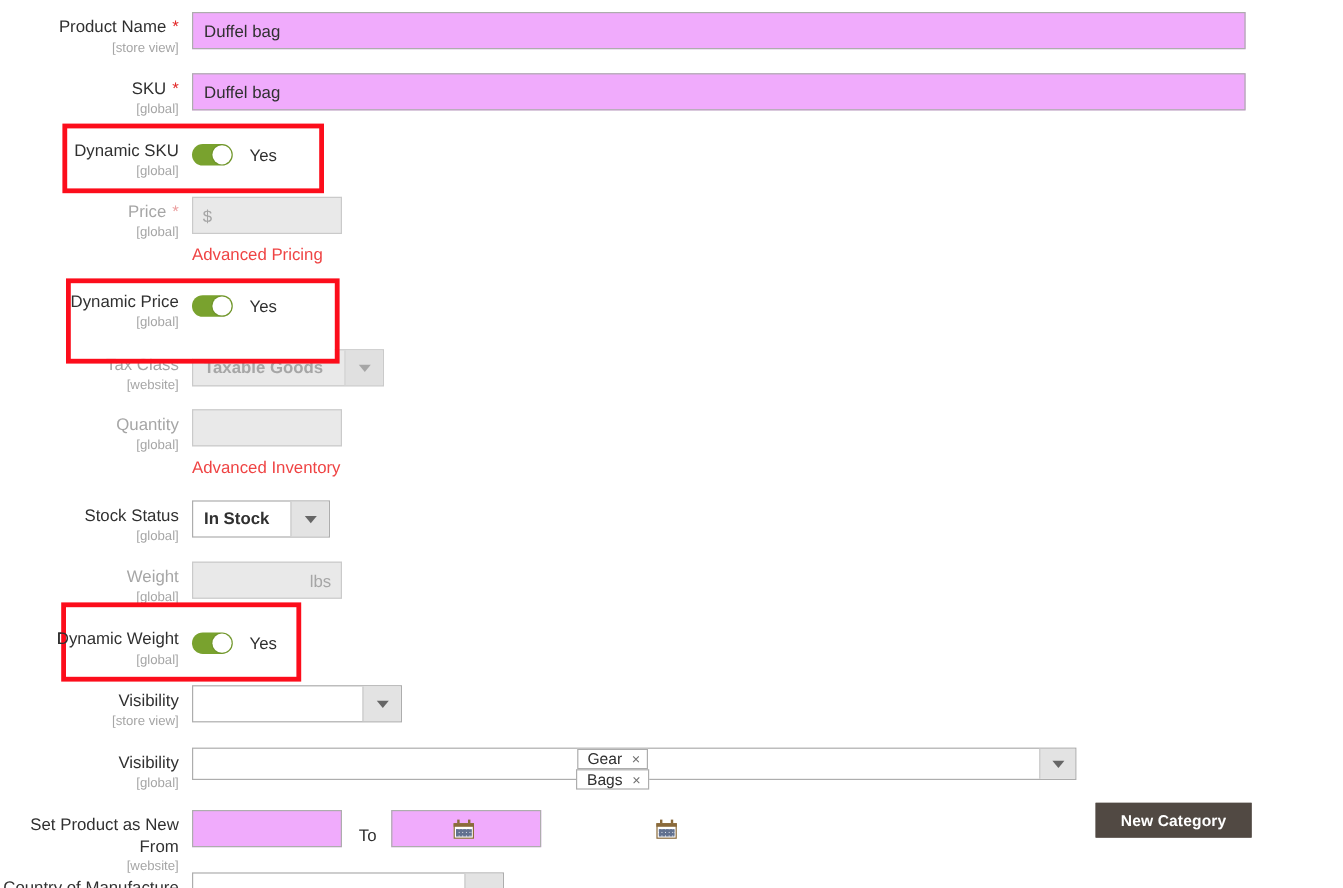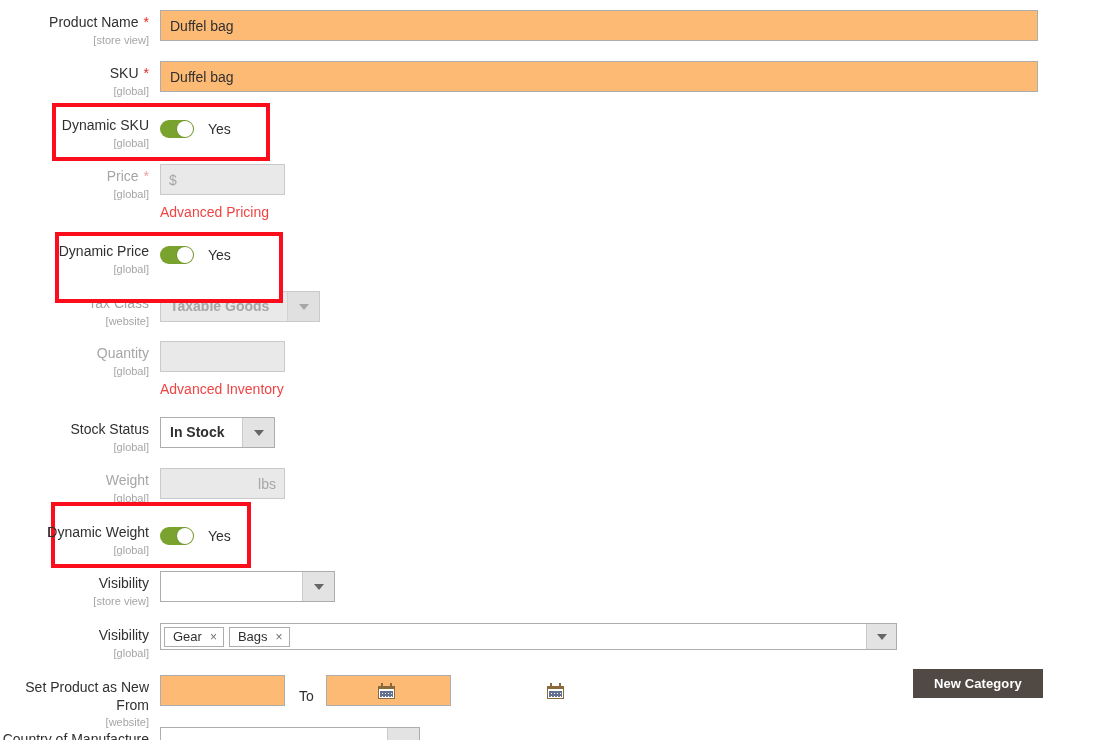--- a/index.html
+++ b/index.html
@@ -65,21 +65,21 @@
   .control-col {
     flex: 1;
     position: relative;
     padding-top: 0;
   }
 
   
   .txt {
     height: 31px;
     border: 1px solid #adadad;
-    background: #fdba74;
+    background: #f0abfc;
     font-family: "Liberation Sans", sans-serif;
     font-size: 14px;
     color: #303030;
     padding: 0 9px;
     outline: none;
     border-radius: 0;
   }
   .txt::placeholder { color: #a6a6a6; opacity: 1; }
   .txt.disabled {
     background: #e9e9e9;
@@ -208,20 +208,21 @@
   
   .multiselect {
     position: relative;
     width: 737px;
     height: 27px;
     border: 1px solid #adadad;
     background: #ffffff;
     display: flex;
     align-items: center;
     padding: 0 34px 0 3px;
+    flex-direction: column;
   }
   .ms-arrow-box {
     position: absolute;
     right: 0;
     top: 0;
     width: 30px;
     height: 25px;
     background: #e3e3e3;
     border-left: 1px solid #cacaca;
     display: flex;

